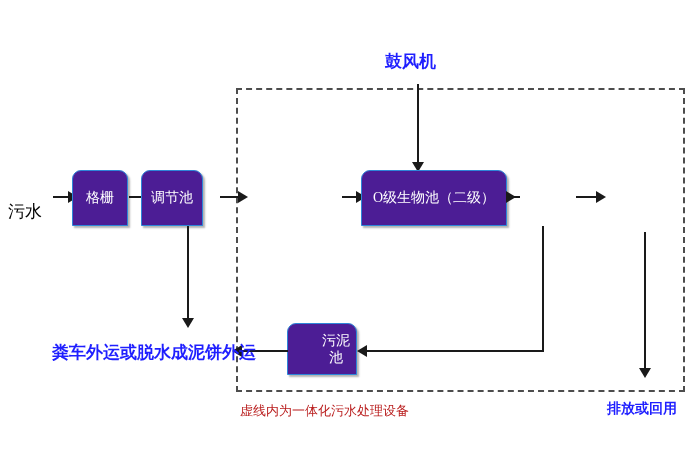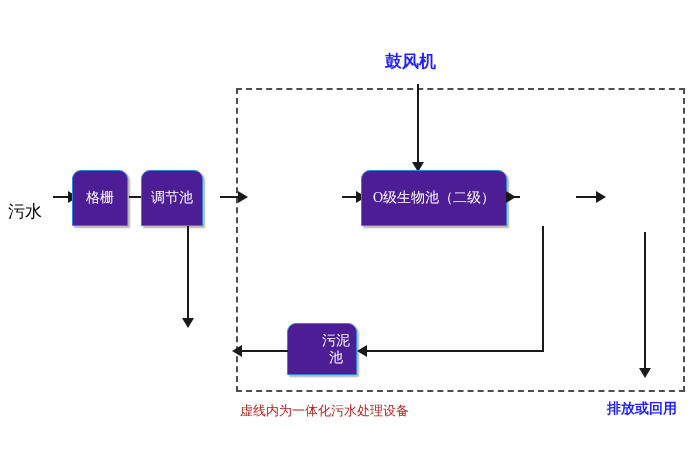--- a/index.html
+++ b/index.html
@@ -134,16 +134,17 @@
   <div class="label blue caption" style="left:607px; top:400px;">排放或回用</div>
 
   <div class="line-v" style="left:542px; top:226px; height:126px;"></div>
   <div class="line-h" style="left:364px; top:350px; width:180px;"></div>
   <div class="arrow left" style="left:357px; top:345px;"></div>
 
   <div class="node" style="left:287px; top:323px; width:70px; height:52px;padding-left:28px;">污泥池</div>
 
   <div class="line-h" style="left:240px; top:350px; width:48px;"></div>
   <div class="arrow left" style="left:232px; top:345px;"></div>
+  <div class="label blue" style="left:52px; top:341px;">粪车外运或脱水成泥饼外运</div>
 
   <div class="label small-note" style="left:240px; top:402px;">虚线内为一体化污水处理设备</div>
 
 </div>
 
 </body></html>

